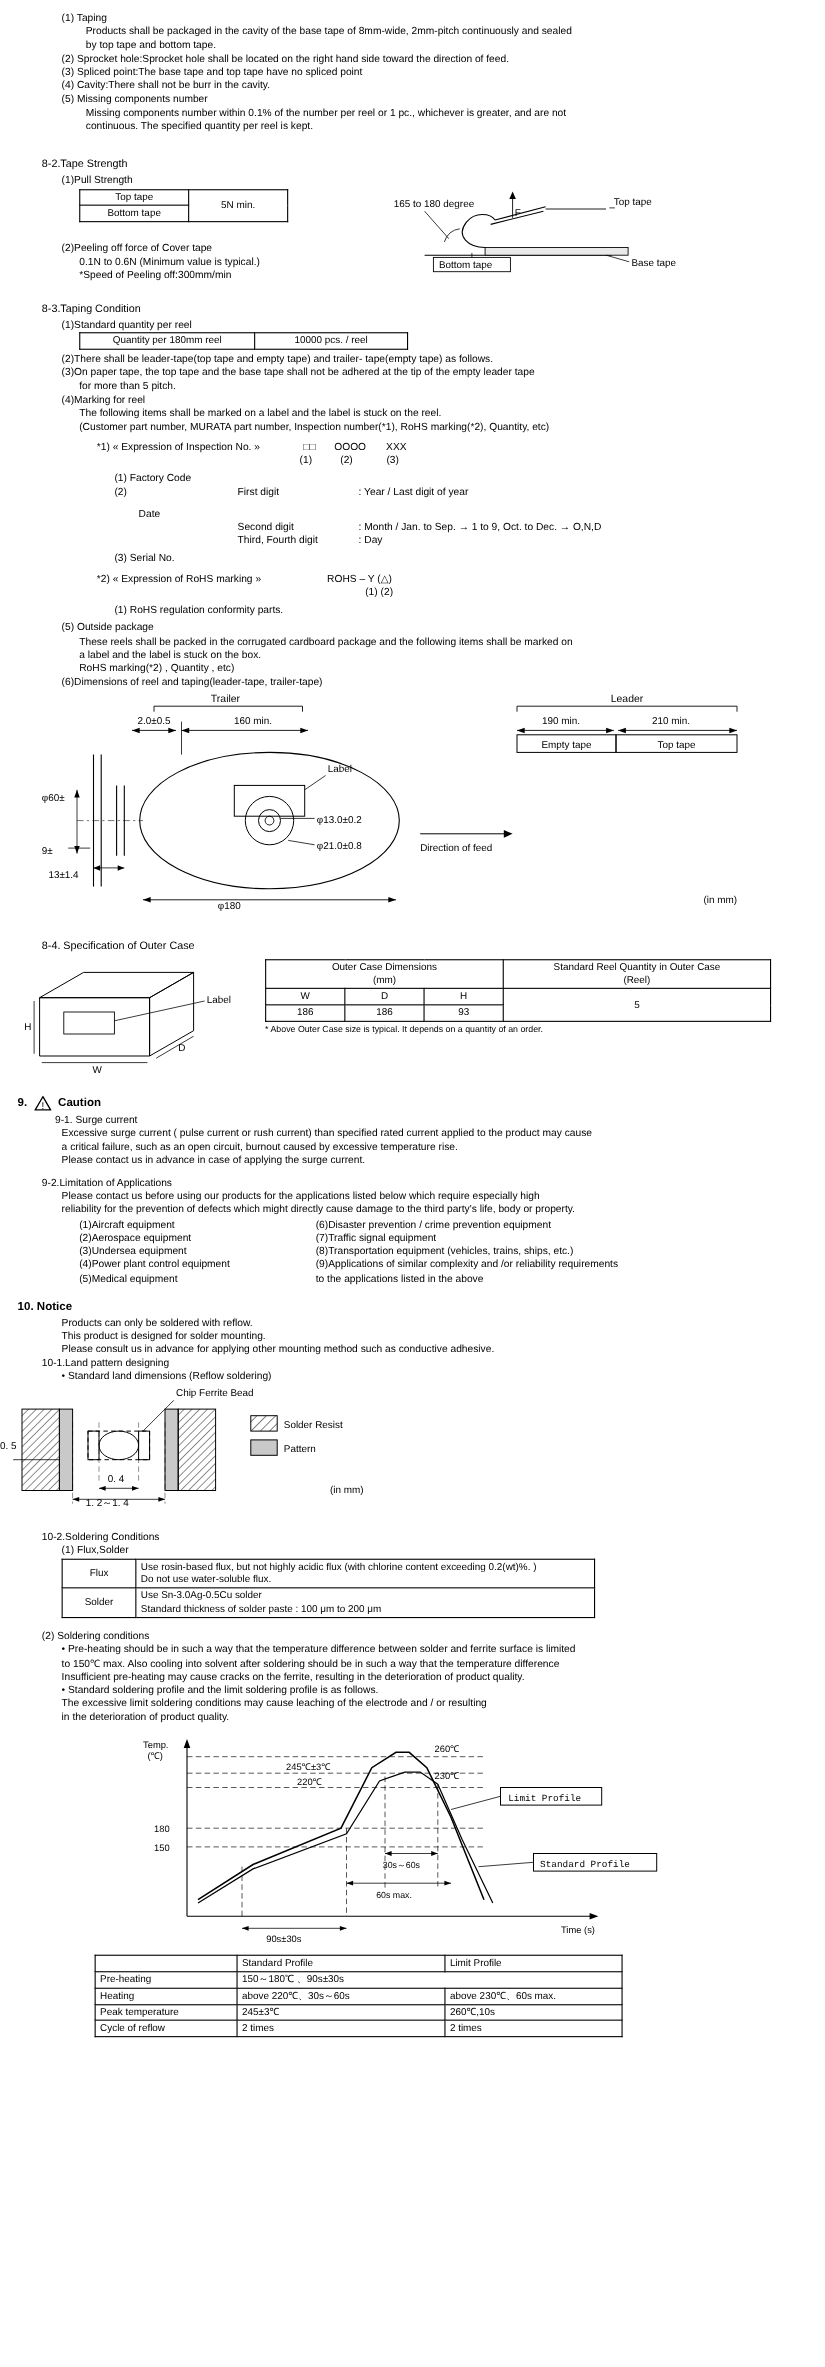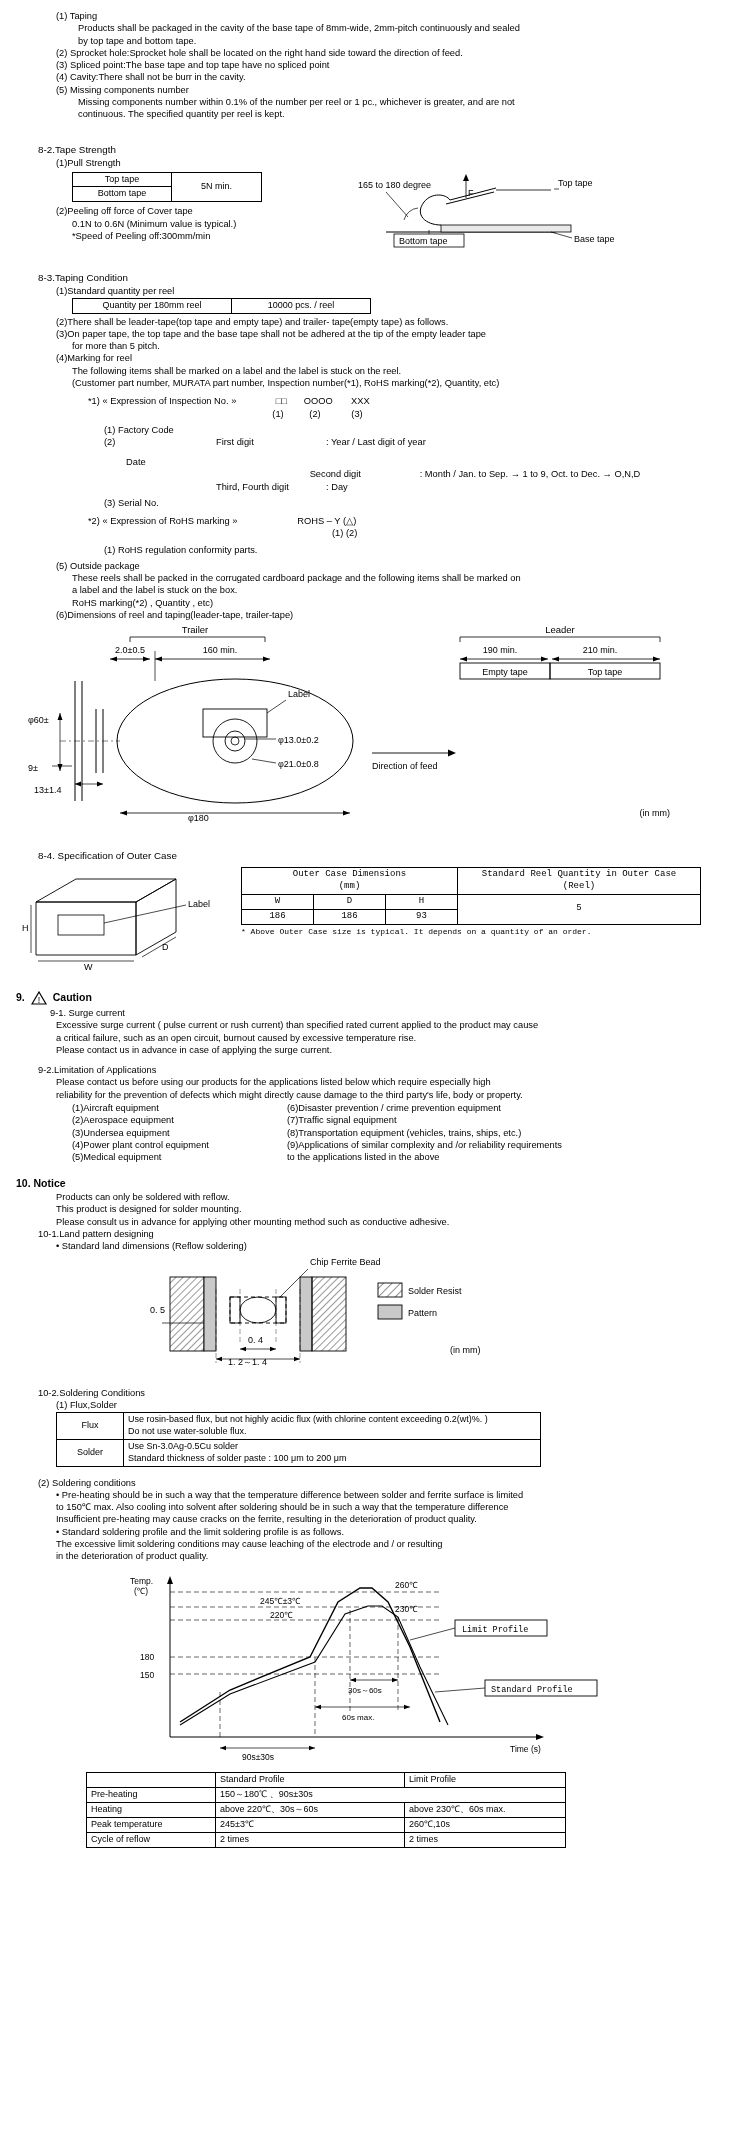--- a/index.html
+++ b/index.html
@@ -74,21 +74,21 @@
                 <tr>
               <td class="ctr" style="width:90px;">Top tape</td>
               <td class="ctr" rowspan="2">5N min.</td>
             </tr>
             <tr>
               <td class="ctr">Bottom tape</td>
             </tr>
           </tbody>
             </table>
         </div>
-        <div class="ind2" style="margin-top:3px;">(2)Peeling off force of Cover tape</div>
+        <div class="ind2" style="margin-top:17px;">(2)Peeling off force of Cover tape</div>
         <div class="ind3">0.1N to 0.6N (Minimum value is typical.)</div>
         <div class="ind3">*Speed of Peeling off:300mm/min</div>
       </div>
 
       <div class="fig">
         <svg width="300" height="82" viewBox="0 0 300 82">
           <path d="M40,62 L210,62" stroke="#000" fill="none" stroke-width="1"></path>
           <rect x="95" y="55" width="130" height="7" fill="#e9e9e9" stroke="#000" stroke-width="0.8"></rect>
           <path d="M95,55 C80,55 68,45 78,32 C86,22 100,24 104,30" stroke="#000" fill="none" stroke-width="1"></path>
           <path d="M104,30 L150,18" stroke="#000" fill="none" stroke-width="1"></path>
@@ -155,21 +155,21 @@
       <span>(1)</span>
       <span>Factory Code</span>
     </div>
     <div class="ind5" style="display:flex;">
       <span style="width:22px;">(2)</span>
       <span style="width:90px;margin-top:20px;">Date</span>
       <span>
         <span style="display:inline-block;width:110px;">First digit</span><span>: Year  / Last digit of year</span>
       </span>
     </div>
-    <div class="ind5" style="display:flex;justify-content:center;">
+    <div class="ind5" style="display:flex;">
       <span style="width:112px;"></span>
       <span style="display:inline-block;width:110px;">Second digit</span>
         <span>: Month / Jan. to Sep. → 1 to 9, Oct. to Dec. → O,N,D</span>
     </div>
     <div class="ind5" style="display:flex;">
       <span style="width:112px;"></span>
       <span style="display:inline-block;width:110px;">Third, Fourth digit</span>
         <span>: Day</span>
     </div>
     <div class="sp4"></div>
@@ -191,21 +191,21 @@
     <div class="ind5">(1) RoHS regulation conformity parts.</div>
 
     <div class="sp4"></div>
     <div class="ind2">(5) Outside package</div>
     <div class="ind3">These reels shall be packed in the corrugated cardboard package and the following items shall be marked on</div>
     <div class="ind3">a label and the label is stuck on the box.</div>
     <div class="ind3">  RoHS marking(*2) , Quantity , etc)</div>
     <div class="ind2">(6)Dimensions of reel and taping(leader-tape, trailer-tape)</div>
   </div>
 
-  <div class="fig" style="padding-left:20px;">
+  <div class="fig" style="padding-left:30px;">
     <svg width="680" height="205" viewBox="0 0 680 205">
 
       <text x="175" y="12" font-size="9.5" font-family="Liberation Sans, sans-serif" text-anchor="middle">Trailer</text>
       <text x="540" y="12" font-size="9.5" font-family="Liberation Sans, sans-serif" text-anchor="middle">Leader</text>
       <line x1="110" y1="16" x2="245" y2="16" stroke="#000" stroke-width="0.8"></line>
       <line x1="110" y1="16" x2="110" y2="21" stroke="#000" stroke-width="0.8"></line>
       <line x1="245" y1="16" x2="245" y2="21" stroke="#000" stroke-width="0.8"></line>
       <line x1="440" y1="16" x2="640" y2="16" stroke="#000" stroke-width="0.8"></line>
       <line x1="440" y1="16" x2="440" y2="21" stroke="#000" stroke-width="0.8"></line>
       <line x1="640" y1="16" x2="640" y2="21" stroke="#000" stroke-width="0.8"></line>
@@ -290,21 +290,21 @@
           <text x="172" y="40" font-size="9" font-family="Liberation Sans, sans-serif">Label</text>
           <line x1="88" y1="56" x2="170" y2="38" stroke="#000" stroke-width="0.7"></line>
           <text x="6" y="64" font-size="9" font-family="Liberation Sans, sans-serif">H</text>
           <line x1="15" y1="38" x2="15" y2="86" stroke="#000" stroke-width="0.7"></line>
           <text x="68" y="103" font-size="9" font-family="Liberation Sans, sans-serif">W</text>
           <line x1="22" y1="94" x2="118" y2="94" stroke="#000" stroke-width="0.7"></line>
           <text x="146" y="83" font-size="9" font-family="Liberation Sans, sans-serif">D</text>
           <line x1="126" y1="90" x2="160" y2="70" stroke="#000" stroke-width="0.7"></line>
         </svg>
       </div>
-      <div style="flex:1;font-family:Liberation Mono, monospace;">
+      <div style="flex:1;">
         <table class="bt" style="width:460px;">
           <tbody>
               <tr>
             <td class="ctr" colspan="3" style="width:190px;">
               <span>Outer Case Dimensions</span><br>
               <span>(mm)</span>
             </td>
             <td class="ctr" rowspan="1">
               <span>Standard Reel Quantity in Outer Case</span><br>
               <span>(Reel)</span>
@@ -370,21 +370,21 @@
   <div class="sec">
     <div class="sp14"></div>
     <div class="hdb">10. Notice</div>
     <div class="ind2">Products can only be soldered with reflow.</div>
     <div class="ind2">This product is designed for solder mounting.</div>
     <div class="ind2">Please consult us in advance for applying other mounting method such as conductive adhesive.</div>
     <div class="ind1">10-1.Land pattern designing</div>
     <div class="ind2">• Standard land dimensions (Reflow soldering)</div>
   </div>
 
-  <div class="fig" style="padding-left:150px;">
+  <div class="fig" style="">
     <svg width="450" height="120" viewBox="0 0 450 120">
       <text x="160" y="12" font-size="9" font-family="Liberation Sans, sans-serif">Chip Ferrite Bead</text>
       <line x1="158" y1="16" x2="130" y2="44" stroke="#000" stroke-width="0.7"></line>
 
       <defs>
         <pattern id="hatch" patternUnits="userSpaceOnUse" width="5" height="5" patternTransform="rotate(45)">
           <line x1="0" y1="0" x2="0" y2="5" stroke="#000" stroke-width="0.8"></line>
         </pattern>
         <pattern id="hatch2" patternUnits="userSpaceOnUse" width="6" height="6" patternTransform="rotate(45)">
           <line x1="0" y1="0" x2="0" y2="6" stroke="#000" stroke-width="0.9"></line>

